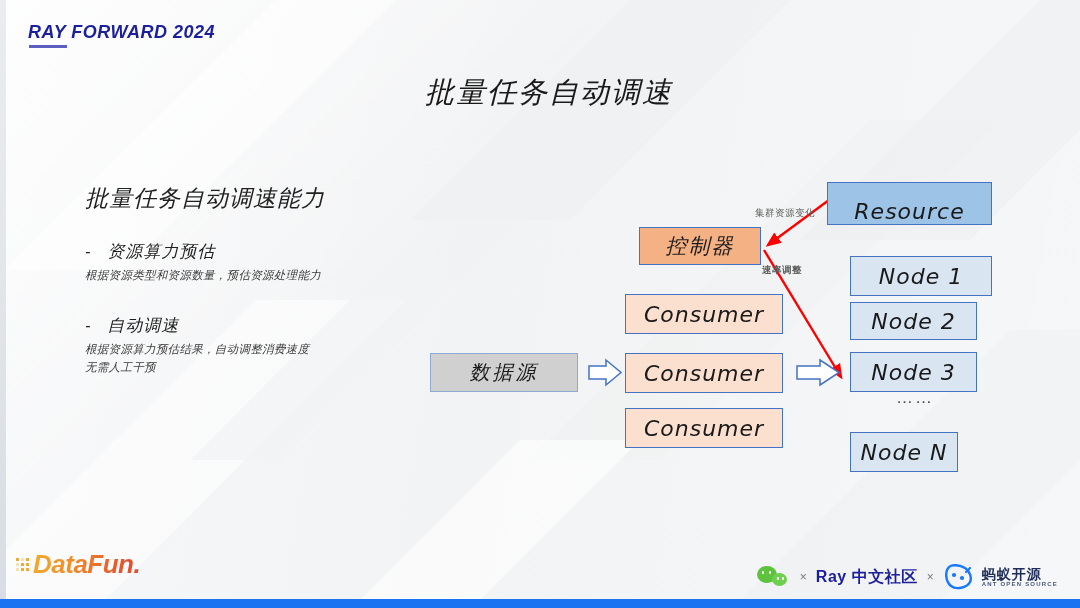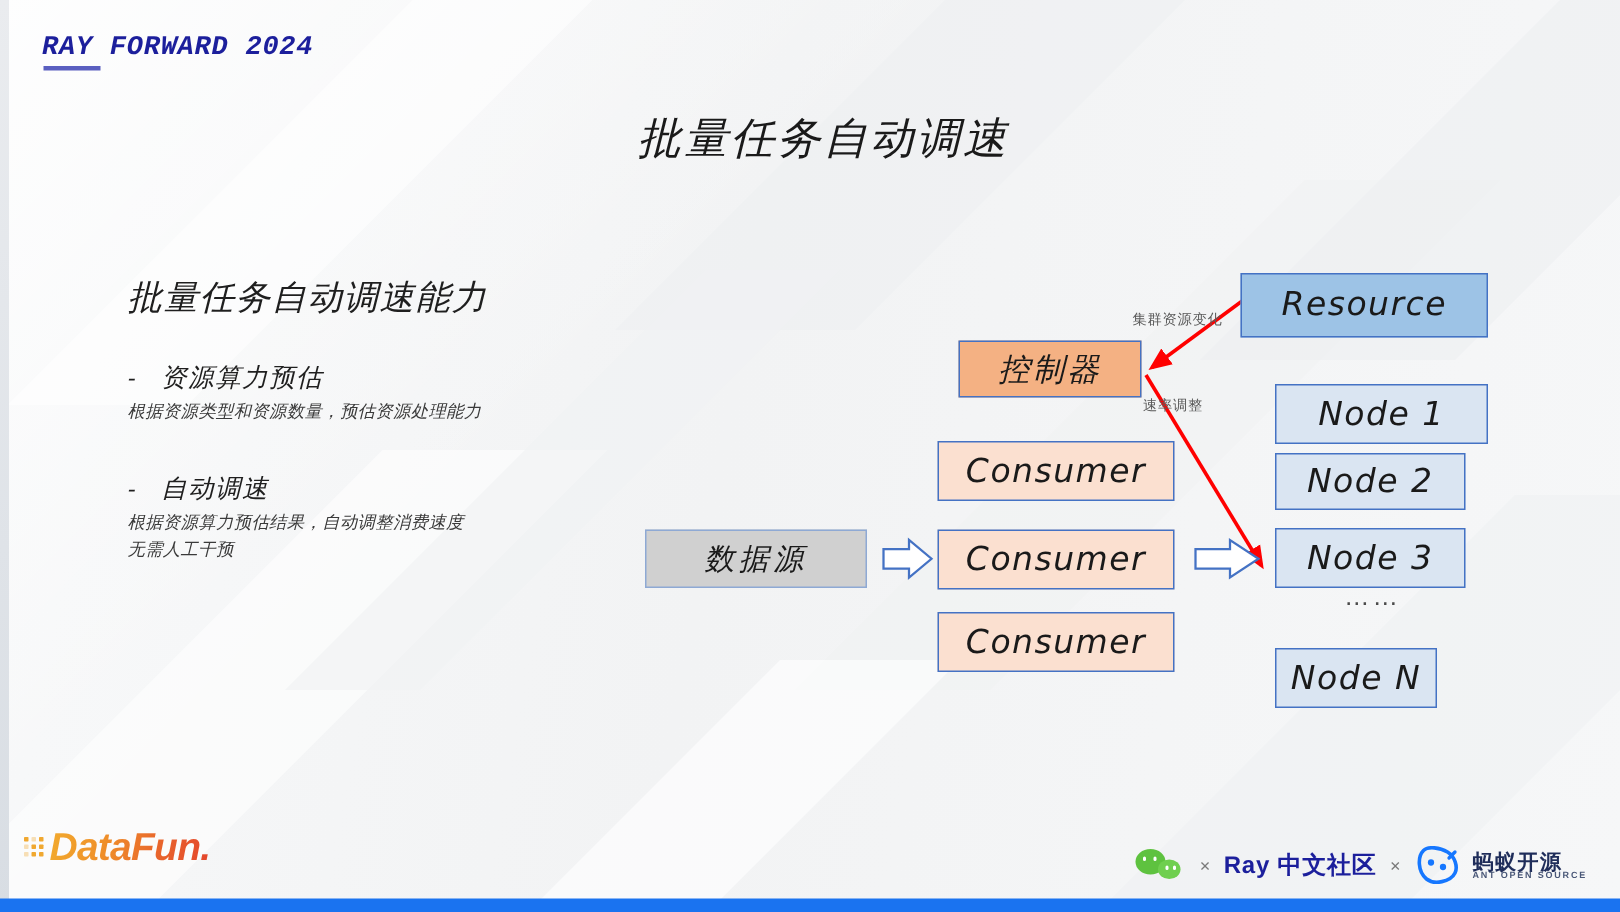--- a/index.html
+++ b/index.html
@@ -27,21 +27,21 @@
   .bg7{left:860px;top:330px;width:200px;height:300px;background:#eef0f1;opacity:.5;}
   .bg8{left:420px;top:440px;width:120px;height:200px;background:#ffffff;opacity:.6;}
 
   
   #left-stripe{position:absolute;left:0;top:0;width:6px;height:608px;
     background:linear-gradient(180deg,#eaecef 0%,#dfe3e8 60%,#d8dde3 100%);}
 
   
   #brand{position:absolute;left:28px;top:22px;}
   #brand .l1{
-    font-family:Liberation Mono, monospace;
+    font-family:Liberation Sans, sans-serif;
     font-weight:bold;font-style:italic;font-size:18px;letter-spacing:.5px;
     color:#1c1f9c;white-space:nowrap;
   }
   #brand .rule{width:38px;height:3px;background:#5a5fc0;margin:2px 0 1px 1px;}
   #brand .l2{
     font-weight:bold;font-style:italic;font-size:19px;letter-spacing:1px;
     color:#1c1f9c;white-space:nowrap;
   }
 
   
@@ -82,42 +82,42 @@
   .box-orange{background:#f4b183;}
   .box-peach{background:#fbe0d0;}
   .box-gray{background:#d0d0d0;border-color:#8ea9d4;}
 
   .lbl-en{font-size:22px;font-style:italic;color:#1a1a1a;letter-spacing:1px;
           font-family:"DejaVu Sans",sans-serif;font-weight:300;}
   .lbl-cn{font-size:21px;font-style:italic;color:#1a1a1a;letter-spacing:2px;}
   .lbl-cn-sm{font-size:20px;font-style:italic;color:#1a1a1a;letter-spacing:3px;}
 
   
-  #box-resource{left:827px;top:182px;width:165px;height:43px;}
+  #box-resource{left:827px;top:182px;width:165px;height:43px;align-items:flex-end;}
   #box-node1   {left:850px;top:256px;width:142px;height:40px;}
   #box-node2   {left:850px;top:302px;width:127px;height:38px;}
   #box-node3   {left:850px;top:352px;width:127px;height:40px;}
   #box-nodeN   {left:850px;top:432px;width:108px;height:40px;}
   #box-ctrl    {left:639px;top:227px;width:122px;height:38px;}
   #box-cons1   {left:625px;top:294px;width:158px;height:40px;}
   #box-cons2   {left:625px;top:353px;width:158px;height:40px;}
   #box-cons3   {left:625px;top:408px;width:158px;height:40px;}
   #box-source  {left:430px;top:353px;width:148px;height:39px;}
 
   #node-dots{
     position:absolute;left:880px;top:388px;width:70px;
     font-size:17px;color:#4a4a4a;letter-spacing:2px;text-align:center;
   }
 
   .edge-label{
     position:absolute;font-size:9.5px;color:#5a5a5a;white-space:nowrap;
     letter-spacing:.5px;
   }
   #lbl-cluster{left:755px;top:207px;}
-  #lbl-rate{left:762px;top:264px;}
+  #lbl-rate{left:762px;top:264px;font-weight:bold;}
 
   
   #footer-bar{position:absolute;left:0;bottom:0;width:1080px;height:9px;background:#1a73f0;}
   #datafun{position:absolute;left:16px;bottom:28px;display:flex;align-items:center;gap:3px;}
   #datafun .dots{display:grid;grid-template-columns:repeat(3,3px);gap:2px;margin-right:1px;}
   #datafun .dots i{width:3px;height:3px;background:#f0a830;display:block;border-radius:.5px;}
   #datafun .dots i:nth-child(2),#datafun .dots i:nth-child(4),#datafun .dots i:nth-child(7){opacity:.35;}
   #datafun .wordmark{
     font-size:26px;font-weight:bold;font-style:italic;letter-spacing:-.5px;
     background:linear-gradient(100deg,#f2ab2e 0%,#ef8f2a 35%,#e8622c 70%,#e4452c 100%);

